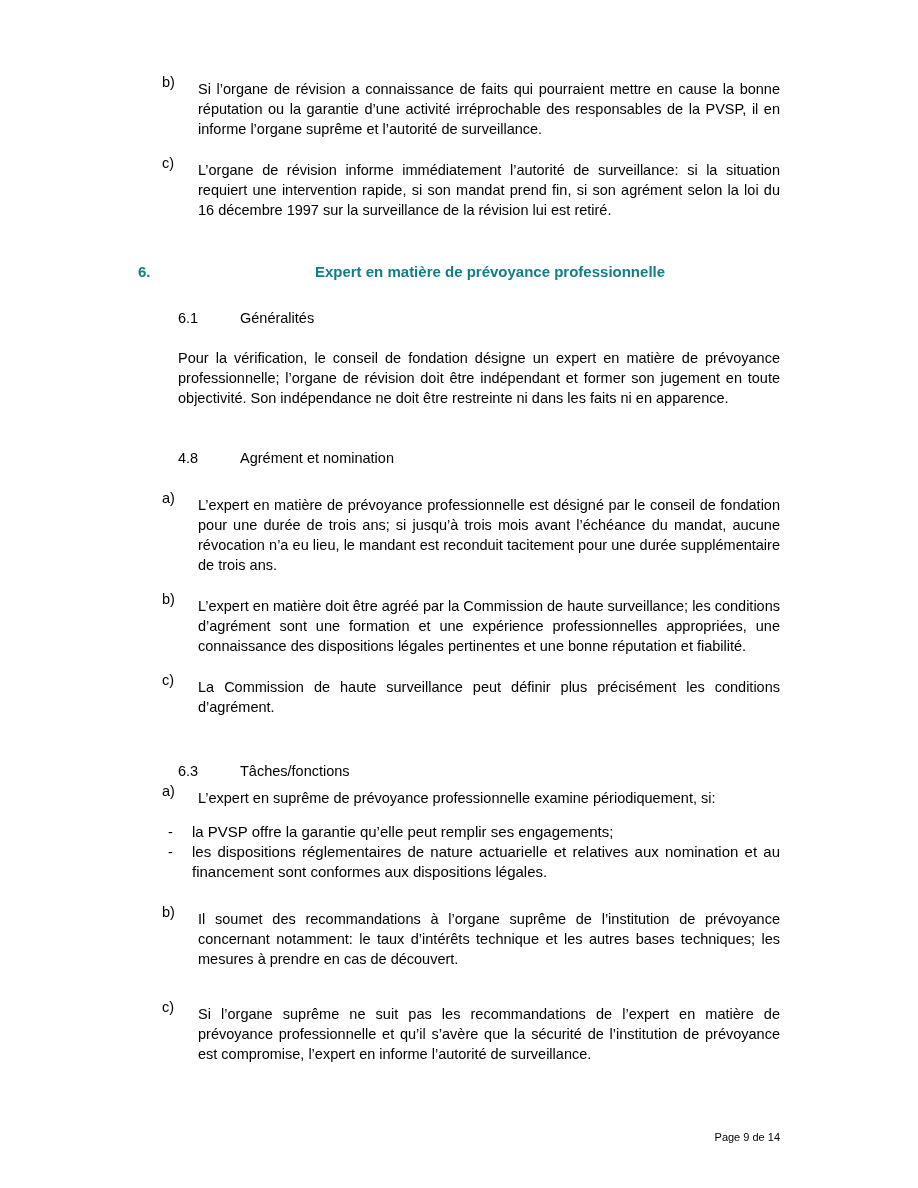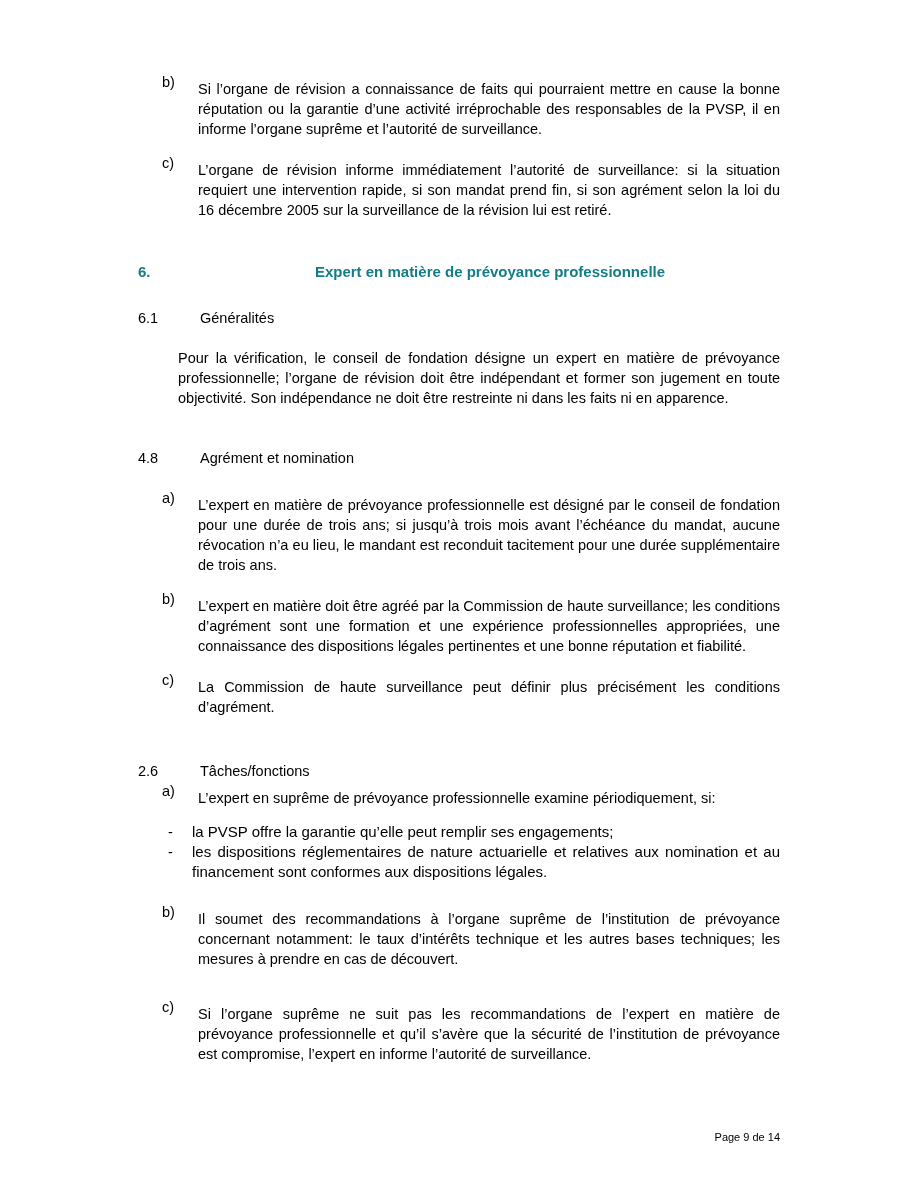--- a/index.html
+++ b/index.html
@@ -51,20 +51,21 @@
     margin-bottom: 14px;
   }
   
   .block-letters {
     margin-left: 24px;
   }
   
   .numrow {
     display: flex;
     align-items: flex-start;
+    margin-left: 40px;
   }
   .numrow .num {
     flex: 0 0 auto;
     width: 62px;
     font-size: 14.5px;
     line-height: 20px;
   }
   .numrow .txt {
     flex: 1 1 auto;
     font-size: 14.5px;
@@ -137,21 +138,21 @@
 
   <div class="block-letters">
 
     <div class="row lettered">
       <div class="marker">b)</div>
       <div class="body">Si l’organe de révision a connaissance de faits qui pourraient mettre en cause la bonne réputation ou la garantie d’une activité irréprochable des responsables de la PVSP, il en informe l’organe suprême et l’autorité de surveillance.</div>
     </div>
 
     <div class="row lettered">
       <div class="marker">c)</div>
-      <div class="body">L’organe de révision informe immédiatement l’autorité de surveillance: si la situation requiert une intervention rapide, si son mandat prend fin, si son agrément selon la loi du 16 décembre 2005 sur la surveillance de la révision lui est retiré.</div>
+      <div class="body">L’organe de révision informe immédiatement l’autorité de surveillance: si la situation requiert une intervention rapide, si son mandat prend fin, si son agrément selon la loi du 16 décembre 1997 sur la surveillance de la révision lui est retiré.</div>
     </div>
 
   </div>
 
   <div class="heading">
     <div class="hnum">6.</div>
     <div class="htxt">Expert en matière de prévoyance professionnelle</div>
   </div>
 
   <div class="numrow">
@@ -180,21 +181,21 @@
     </div>
     <div class="row lettered">
       <div class="marker">c)</div>
       <div class="body">La Commission de haute surveillance peut définir plus précisément les conditions d’agrément.</div>
     </div>
   </div>
 
   <div class="gap-lg"></div>
 
   <div class="numrow">
-    <div class="num">2.6</div>
+    <div class="num">6.3</div>
     <div class="txt">Tâches/fonctions</div>
   </div>
 
   <div class="block-letters">
 
     <div class="row">
       <div class="marker" style="width:36px;">a)</div>
       <div class="body">L’expert en suprême de prévoyance professionnelle examine périodiquement, si:</div>
     </div>
 

